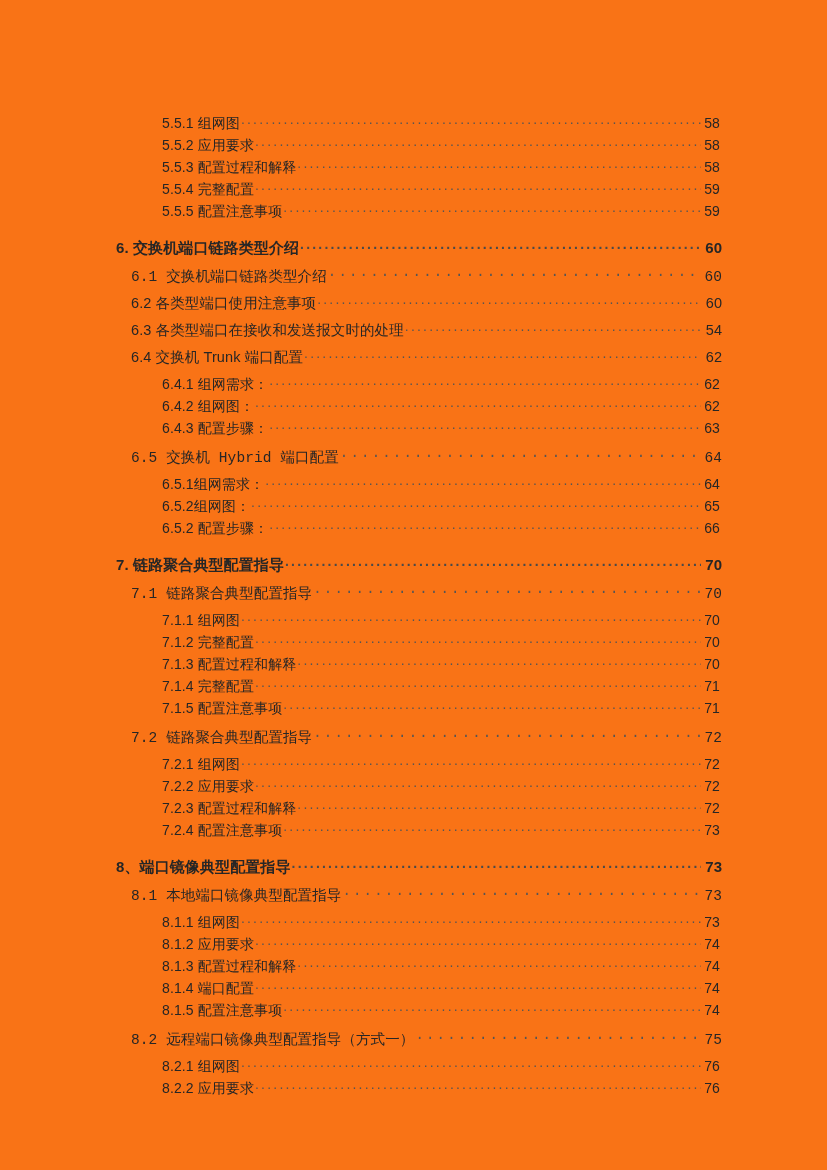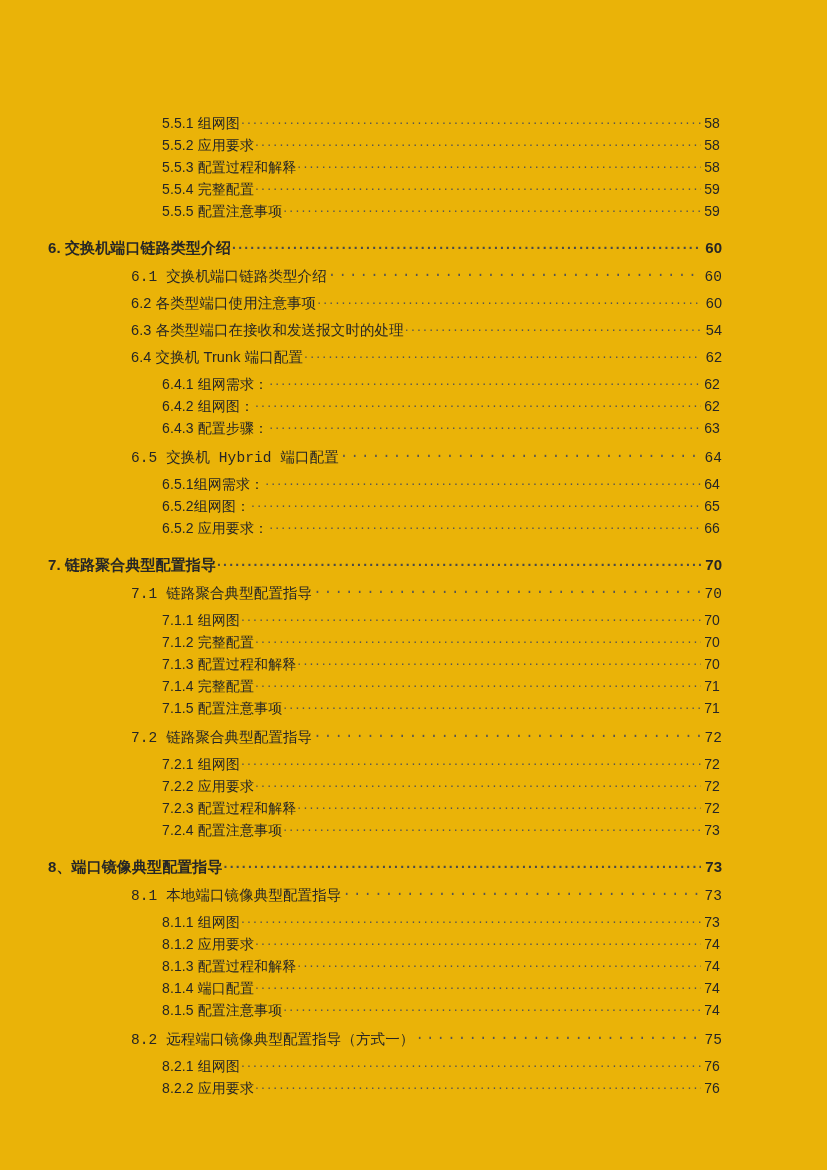--- a/index.html
+++ b/index.html
@@ -11,21 +11,21 @@
     width: 827px;
     height: 1170px;
     font-family: "Liberation Sans", "DejaVu Sans", sans-serif;
     color: #1a1a1a;
     overflow: hidden;
   }
   .page {
     position: relative;
     width: 827px;
     height: 1170px;
-    background: #eab308;
+    background: #f97316;
     box-sizing: border-box;
     padding-top: 112px;
   }
   .toc {
     width: 827px;
   }
   .toc-entry {
     display: flex;
     align-items: baseline;
     box-sizing: border-box;
@@ -58,21 +58,21 @@
   .toc-entry .page-no {
     flex: 0 0 auto;
     font-size: 14.5px;
     text-align: right;
     min-width: 20px;
     color: #262626;
   }
 
   
   .lvl1 {
-    padding-left: 48px;
+    padding-left: 116px;
     font-weight: bold;
     margin-top: 15px;
     margin-bottom: 4px;
   }
   .lvl1 .label { font-weight: bold; font-size: 15px; }
   .lvl1 .page-no { font-weight: bold; font-size: 15px; }
   .lvl1 .leader::after { color: #4a4a4a; }
 
   
   .lvl2 {
@@ -170,21 +170,21 @@
         <span class="label">6.5.1组网需求：</span>
         <span class="leader"></span>
         <span class="page-no">64</span>
       </div>
       <div class="toc-entry lvl3">
         <span class="label">6.5.2组网图：</span>
         <span class="leader"></span>
         <span class="page-no">65</span>
       </div>
       <div class="toc-entry lvl3">
-        <span class="label">6.5.2 应用要求：</span>
+        <span class="label">6.5.2 配置步骤：</span>
         <span class="leader"></span>
         <span class="page-no">66</span>
       </div>
       <div class="toc-entry lvl1">
         <span class="label">7. 链路聚合典型配置指导</span>
         <span class="leader"></span>
         <span class="page-no">70</span>
       </div>
       <div class="toc-entry lvl2 gap-before">
         <span class="label">7.1 链路聚合典型配置指导</span>

